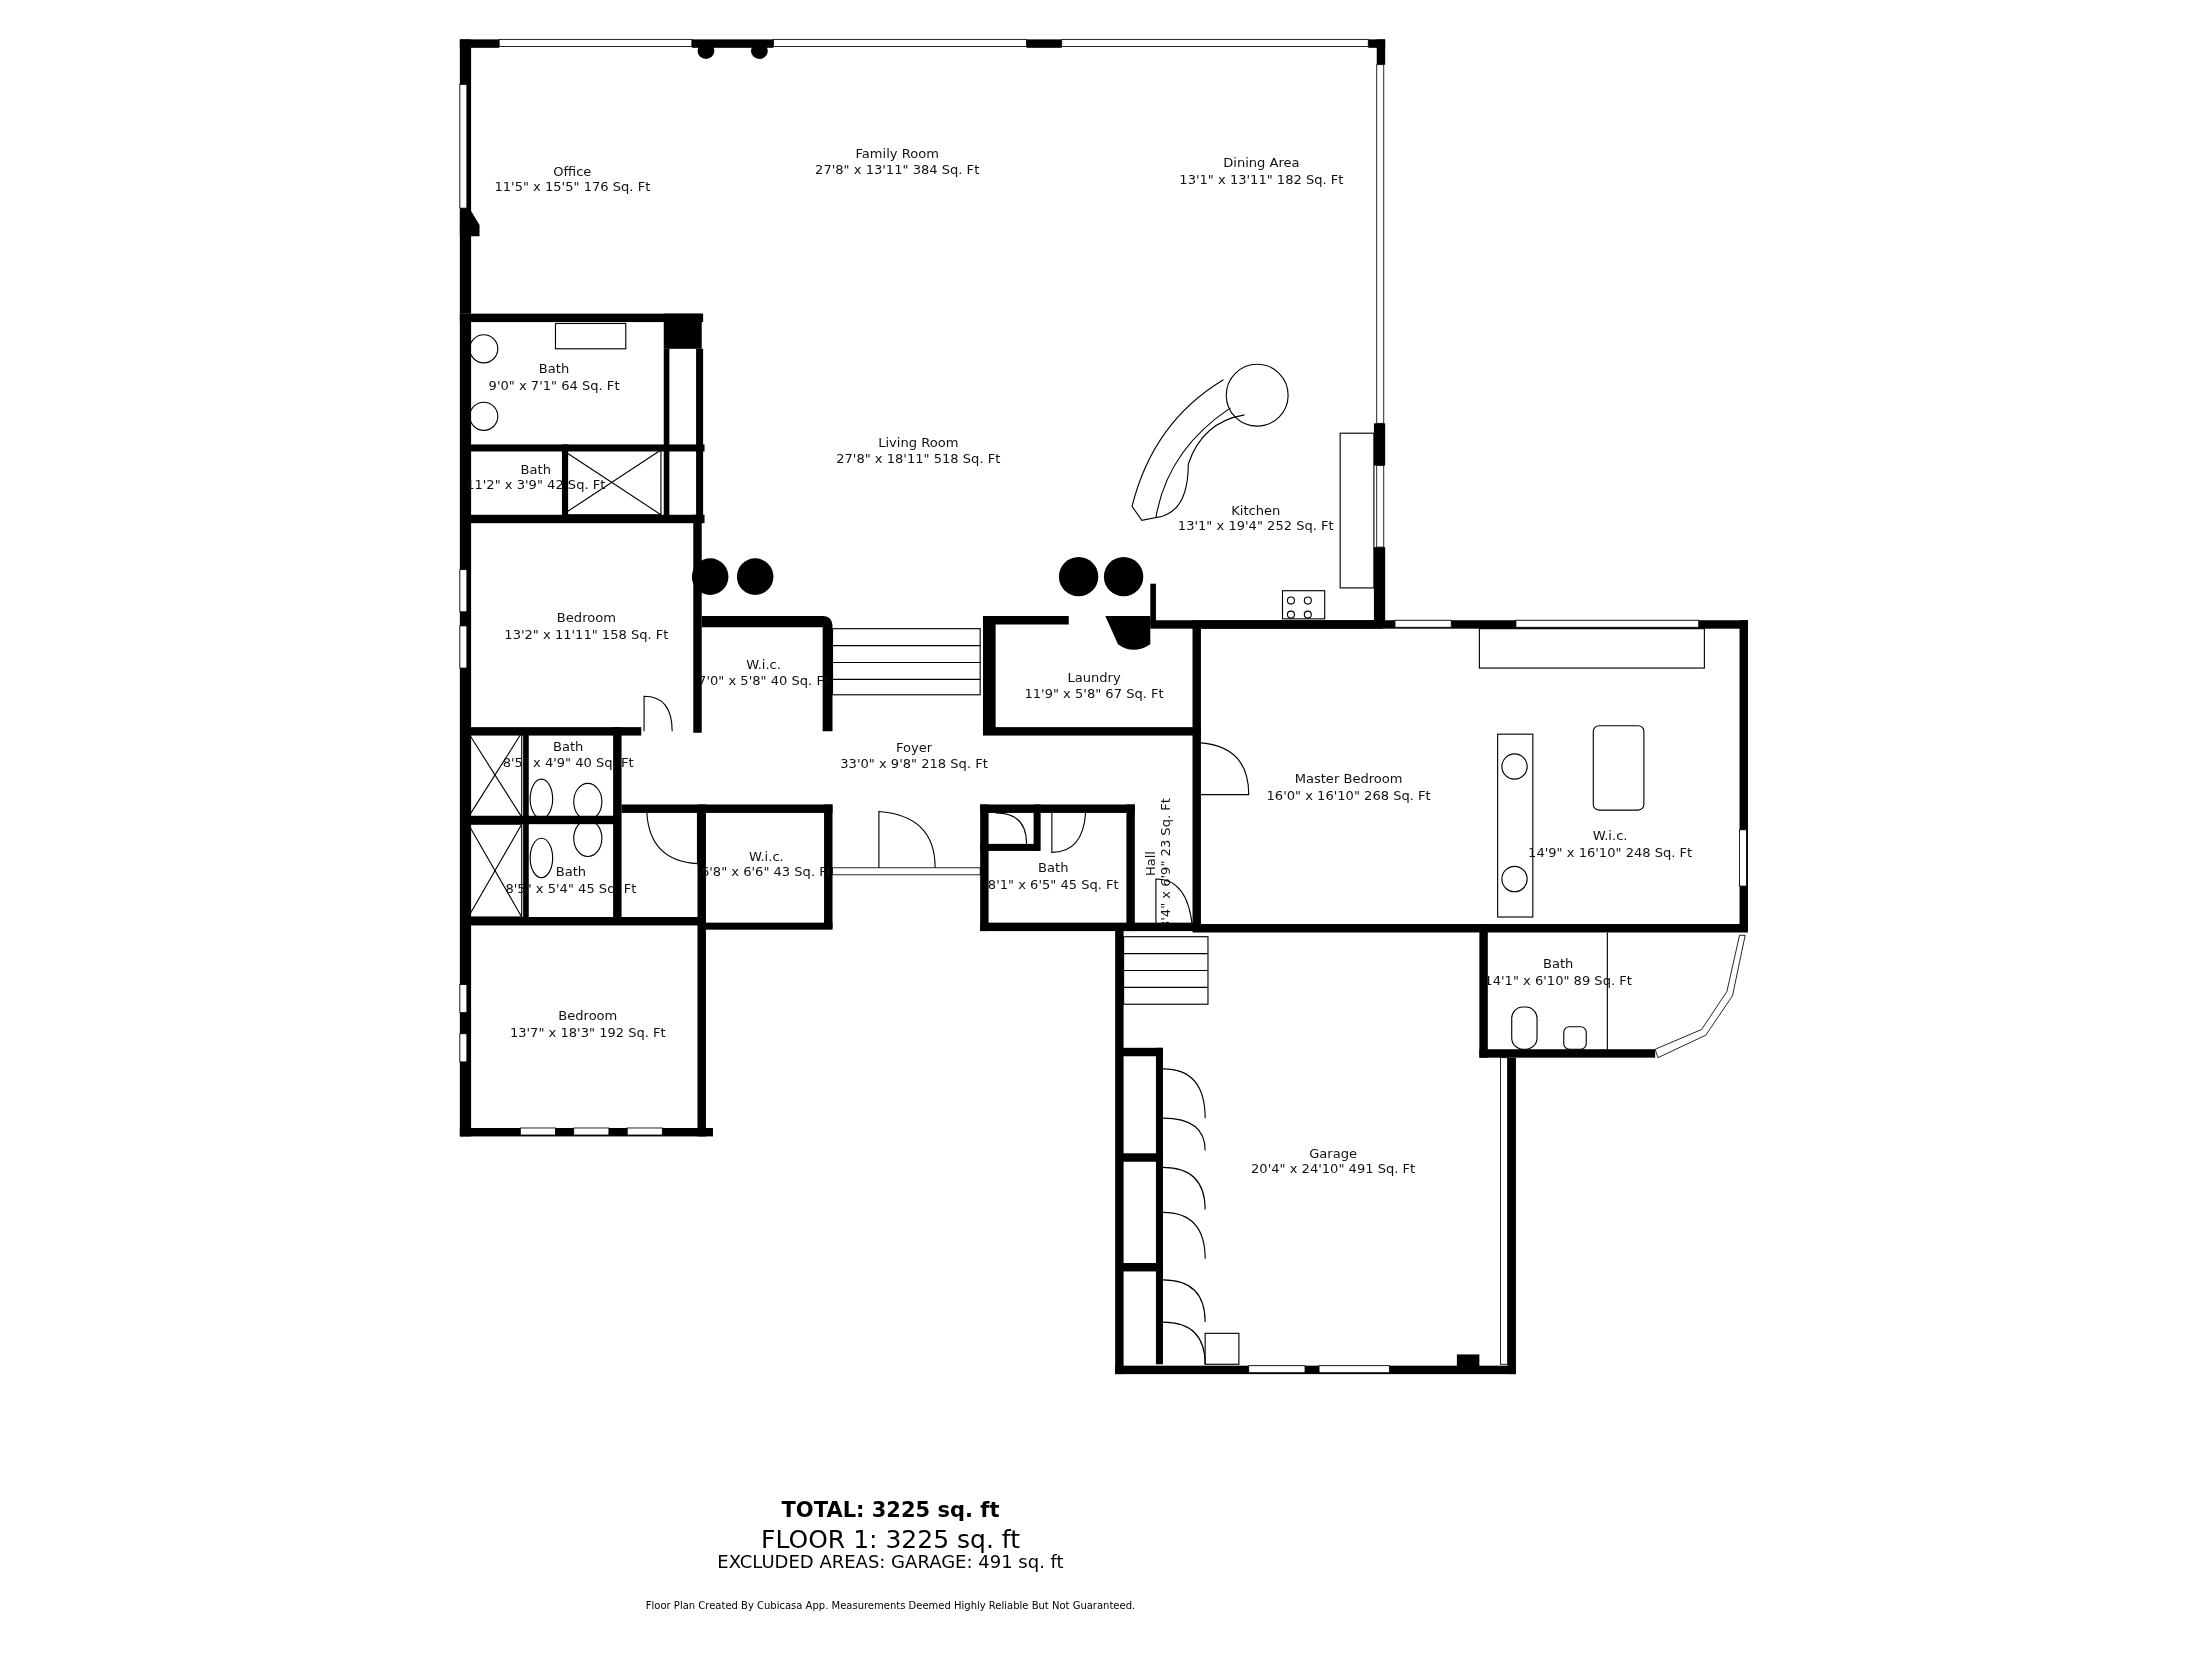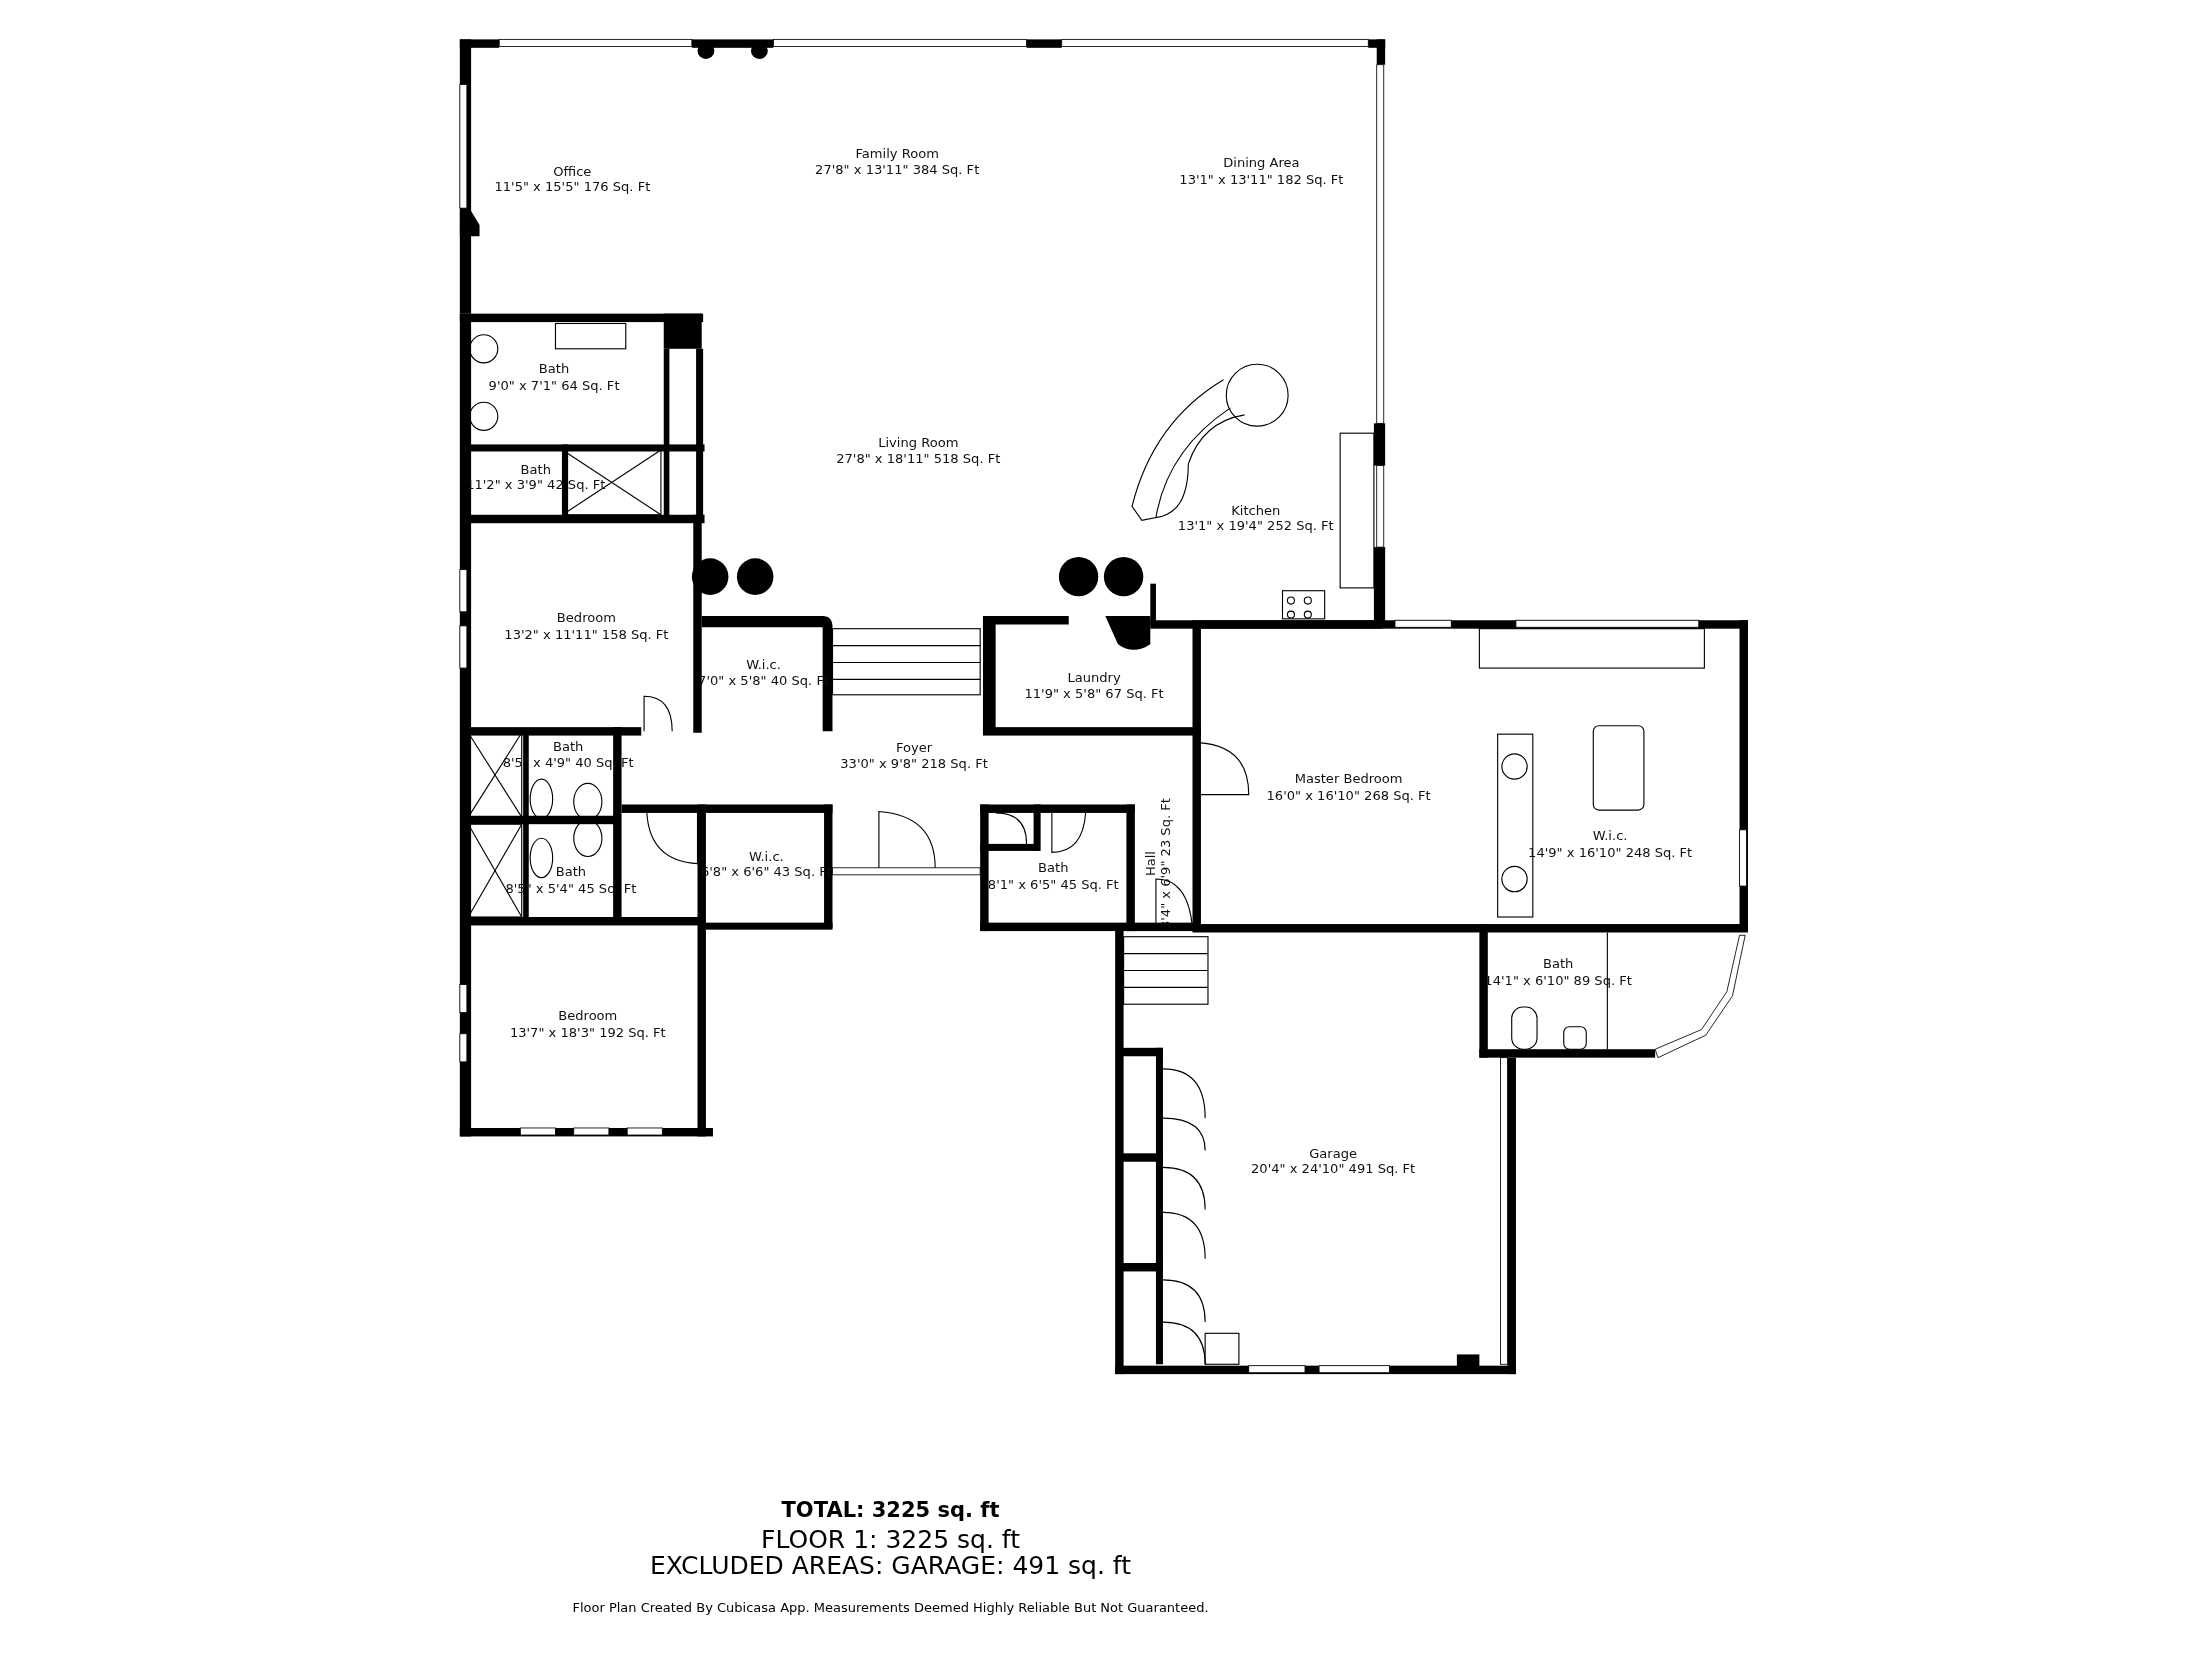--- a/index.html
+++ b/index.html
@@ -4,22 +4,22 @@
 <style>
   html, body { margin:0; padding:0; background:#ffffff; }
   body { width:2205px; height:1654px; overflow:hidden; font-family:"DejaVu Sans", sans-serif; }
   #plan { position:absolute; left:0; top:0; width:2205px; height:1654px; }
   .wall { fill:#000; }
   .thin { fill:none; stroke:#000; stroke-width:0.8; }
   .win { fill:#fff; stroke:#000; stroke-width:0.6; }
   .lbl { font-family:"DejaVu Sans", sans-serif; font-size:9.3px; fill:#111; text-anchor:middle; }
   #total { top:1498px; font-size:21px; font-weight:bold; }
   #floor1 { top:1525px; font-size:25px; }
-  #excluded { top:1551px; font-size:25px; }
-  #disclaimer { top:1600px; font-size:13px; }
+  #excluded { top:1551px; font-size:18px; }
+  #disclaimer { top:1600px; font-size:10px; }
 </style>
 </head>
 <body>
 
 <svg id="plan" viewBox="0 0 1568 1176" preserveAspectRatio="none" xmlns="http://www.w3.org/2000/svg">
   <g>
 
     <rect class="wall" x="327" y="28" width="8" height="195"></rect>
     <rect class="wall" x="327" y="28" width="28" height="6"></rect>
     <rect class="win" x="355" y="28" width="137" height="5"></rect>

